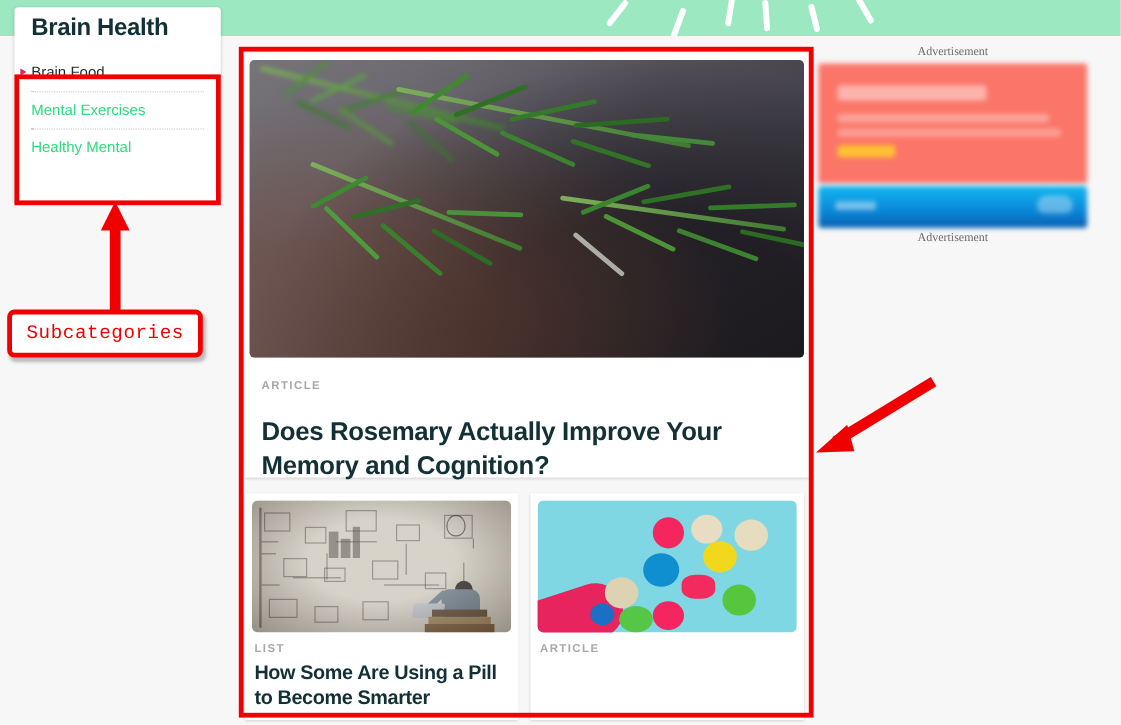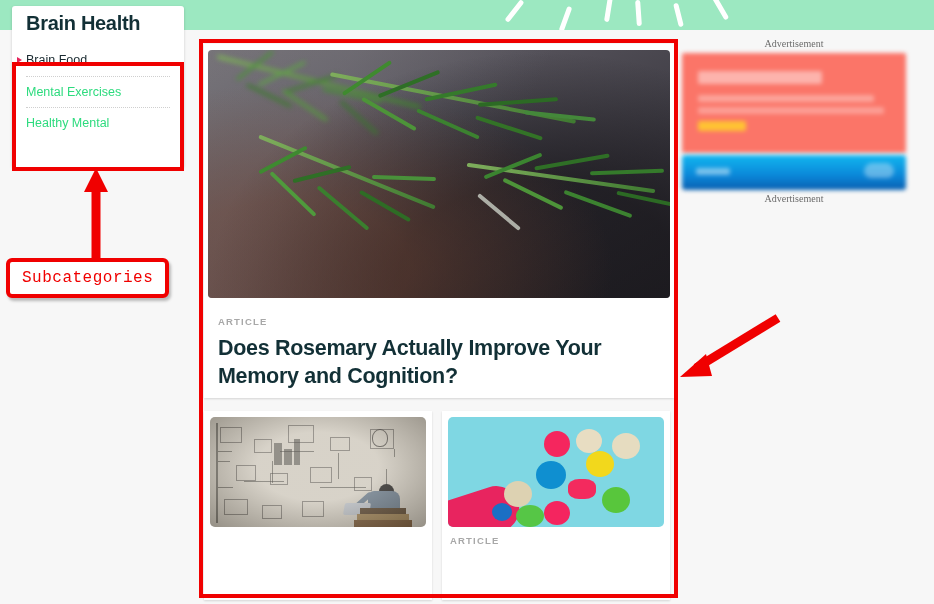--- a/index.html
+++ b/index.html
@@ -74,21 +74,21 @@
 
   .kicker {
     font-size: 9.5px; font-weight: bold; letter-spacing: 1.2px;
     color: #a8a8a8; text-transform: uppercase;
   }
   .headline {
     font-size: 21.5px; line-height: 1.28; font-weight: bold;
     color: #123036; letter-spacing: -.3px;
   }
   .featured .meta { position: absolute; left: 14px; top: 272px; width: 444px; }
-  .featured .headline { margin-top: 8px; }
+  .featured .headline { margin-top: 20px; }
 
   .row2 { position: absolute; left: 0; top: 367px; width: 470px; height: 189px; }
   .small-card { position: absolute; top: 0; width: 228px; height: 189px;
                 background:#fff; box-shadow: 0 1px 2px rgba(0,0,0,.14); }
   .small-card.left { left: 0; }
   .small-card.right { left: 238px; }
   .thumb { position: absolute; left: 6px; top: 6px; width: 216px; height: 110px;
            border-radius: 5px; overflow: hidden; }
   .small-card .meta { position: absolute; left: 8px; top: 124px; width: 212px; }
   .small-card .headline { font-size: 16.5px; line-height: 1.26; margin-top: 5px; }
@@ -277,20 +277,24 @@
               <div style="position:absolute; right:30px; bottom:2px; width:26px; height:12px; border-radius:2px; background:#b9bdc2; transform:skewX(-10deg);"></div>
             </div>
             <div class="books">
               <div style="position:absolute; right:0; bottom:0; width:58px; height:7px; background:#7b5b3a;"></div>
               <div style="position:absolute; right:3px; bottom:7px; width:52px; height:6px; background:#a08457;"></div>
               <div style="position:absolute; right:6px; bottom:13px; width:46px; height:6px; background:#5e4a33;"></div>
             </div>
             <div class="vig"></div>
           </div>
         </div>
+        <div class="meta">
+          <div class="kicker">LIST</div>
+          <div class="headline">How Some Are Using a Pill to Become Smarter</div>
+        </div>
       </div>
 
       <div class="small-card right">
         <div class="thumb">
           <div class="macbg">
             <div class="cone"></div>
             <div class="mac" style="left:96px; top:14px; width:26px; height:26px; background:#f5265e;"></div>
             <div class="mac" style="left:128px; top:12px; width:26px; height:24px; background:#e8ddc2;"></div>
             <div class="mac" style="left:164px; top:16px; width:28px; height:26px; background:#e6dcc0;"></div>
             <div class="mac" style="left:138px; top:34px; width:28px; height:26px; background:#f2d81c;"></div>

